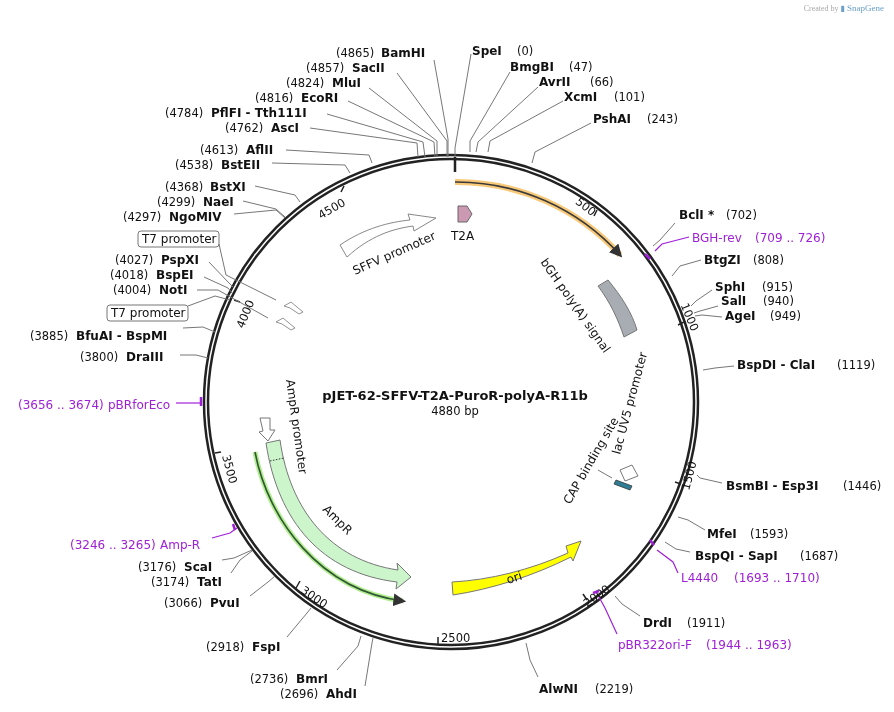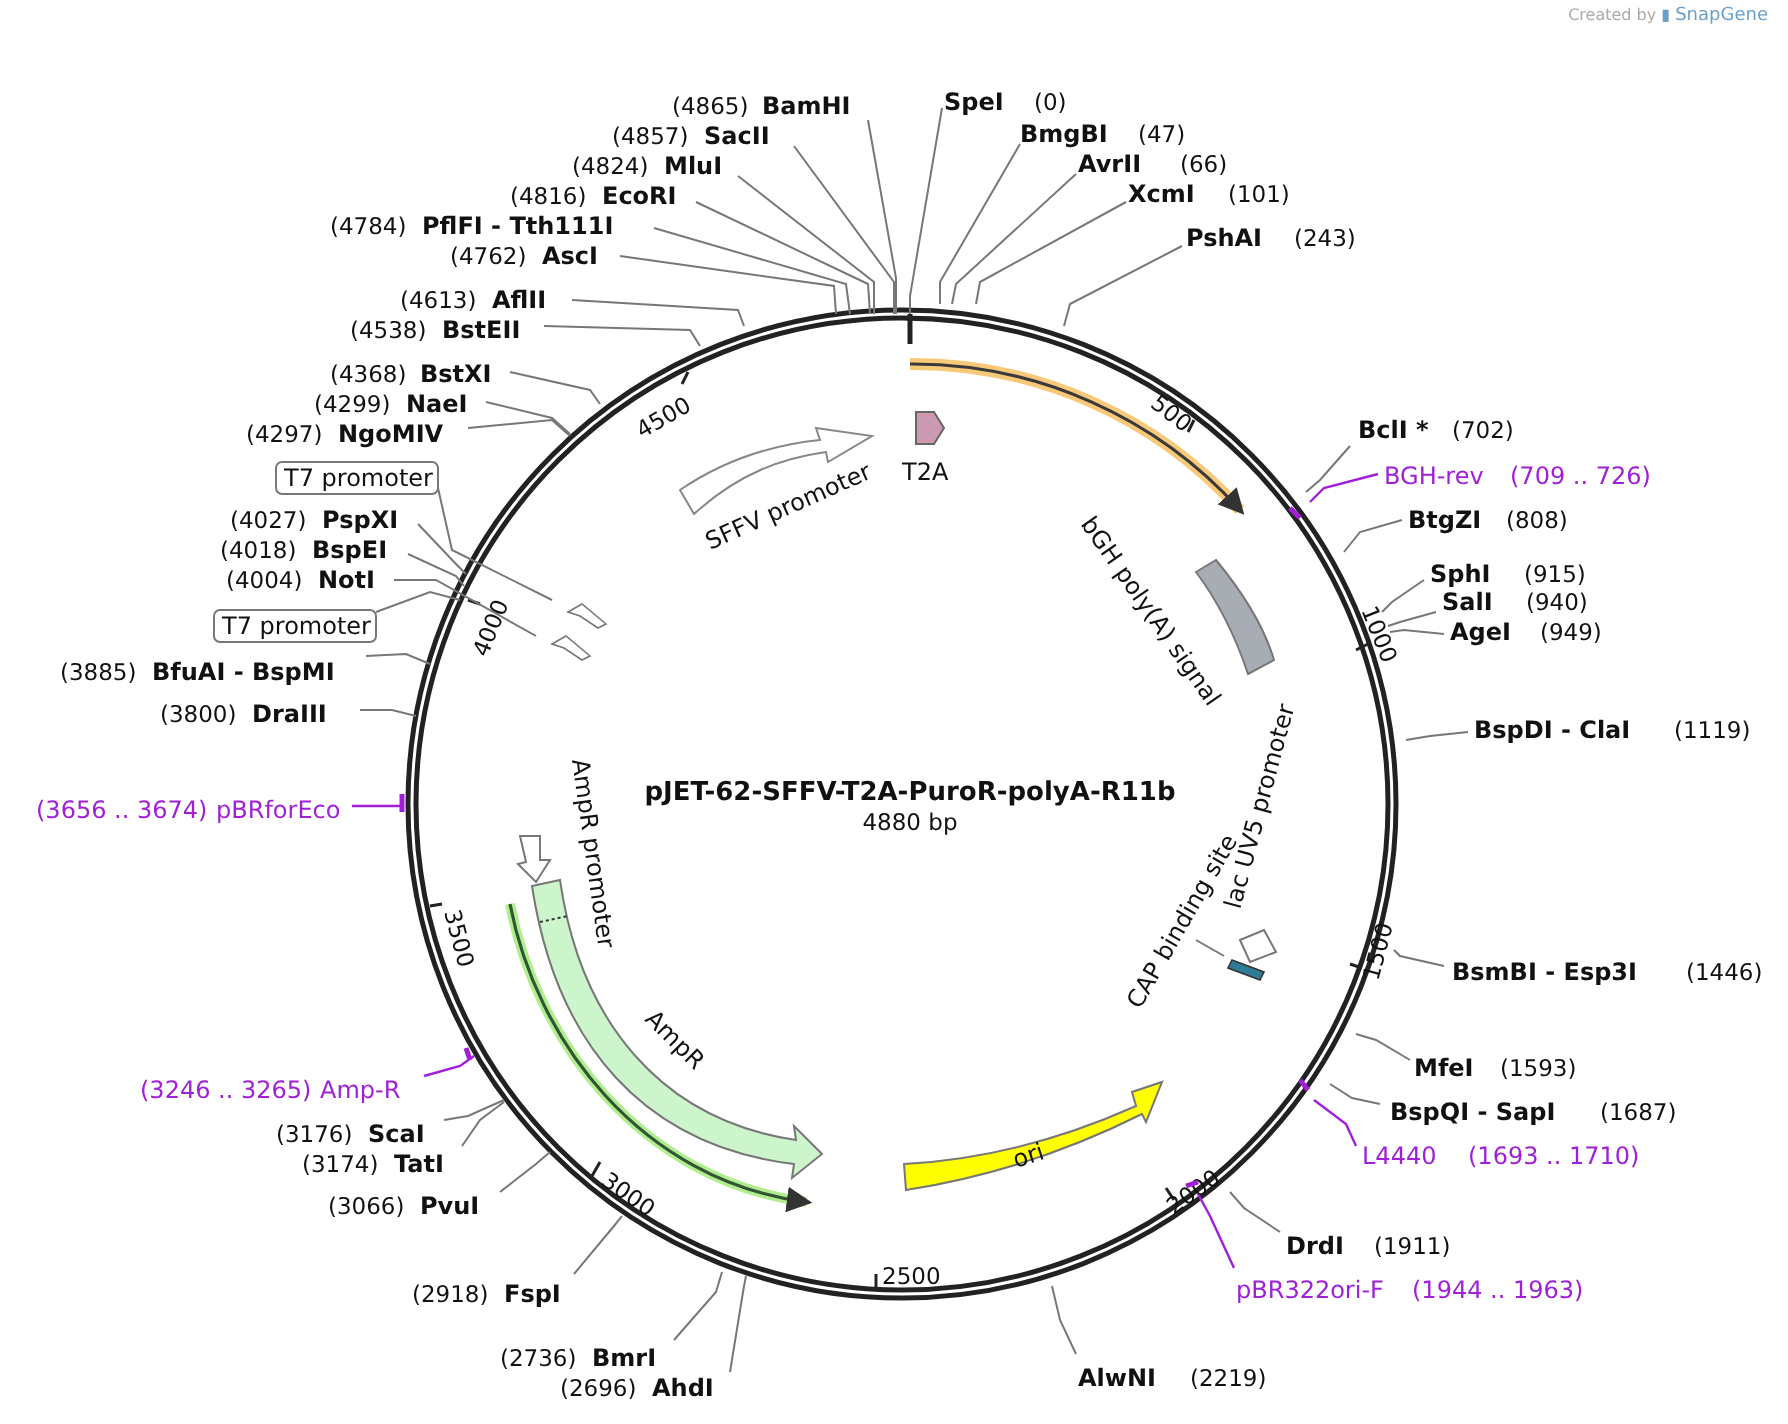--- a/index.html
+++ b/index.html
@@ -5,21 +5,21 @@
   html, body { margin: 0; padding: 0; background: #ffffff; }
   body { width: 894px; height: 712px; position: relative; overflow: hidden; font-family: "DejaVu Sans", "Liberation Sans", sans-serif; }
   #map { position: absolute; left: 0; top: 0; }
   .enz { font-size: 12px; font-weight: bold; fill: #111; }
   .pos { font-size: 11.5px; fill: #111; }
   .primer { font-size: 12px; fill: #a020d8; }
   .lead { stroke: #777; stroke-width: 1; fill: none; }
   .plead { stroke: #a020d8; stroke-width: 1.2; fill: none; }
   .feat-label { font-size: 12px; fill: #111; }
   .tick-label { font-size: 11.5px; fill: #111; }
-  .credit { position: absolute; right: 10px; top: 3px; font-size: 8px; color: #aaa; }
+  .credit { position: absolute; right: 10px; top: 3px; font-size: 8px; color: #aaa; font-family: Liberation Serif, serif; }
   .credit .sg { color: #6aa0c8; font-size: 9px; }
 </style>
 </head>
 <body>
 
 <div class="credit">
   <span>Created by</span>
   <span style="color:#6aa0c8">▮</span>
   <span class="sg">SnapGene</span>
 </div>

